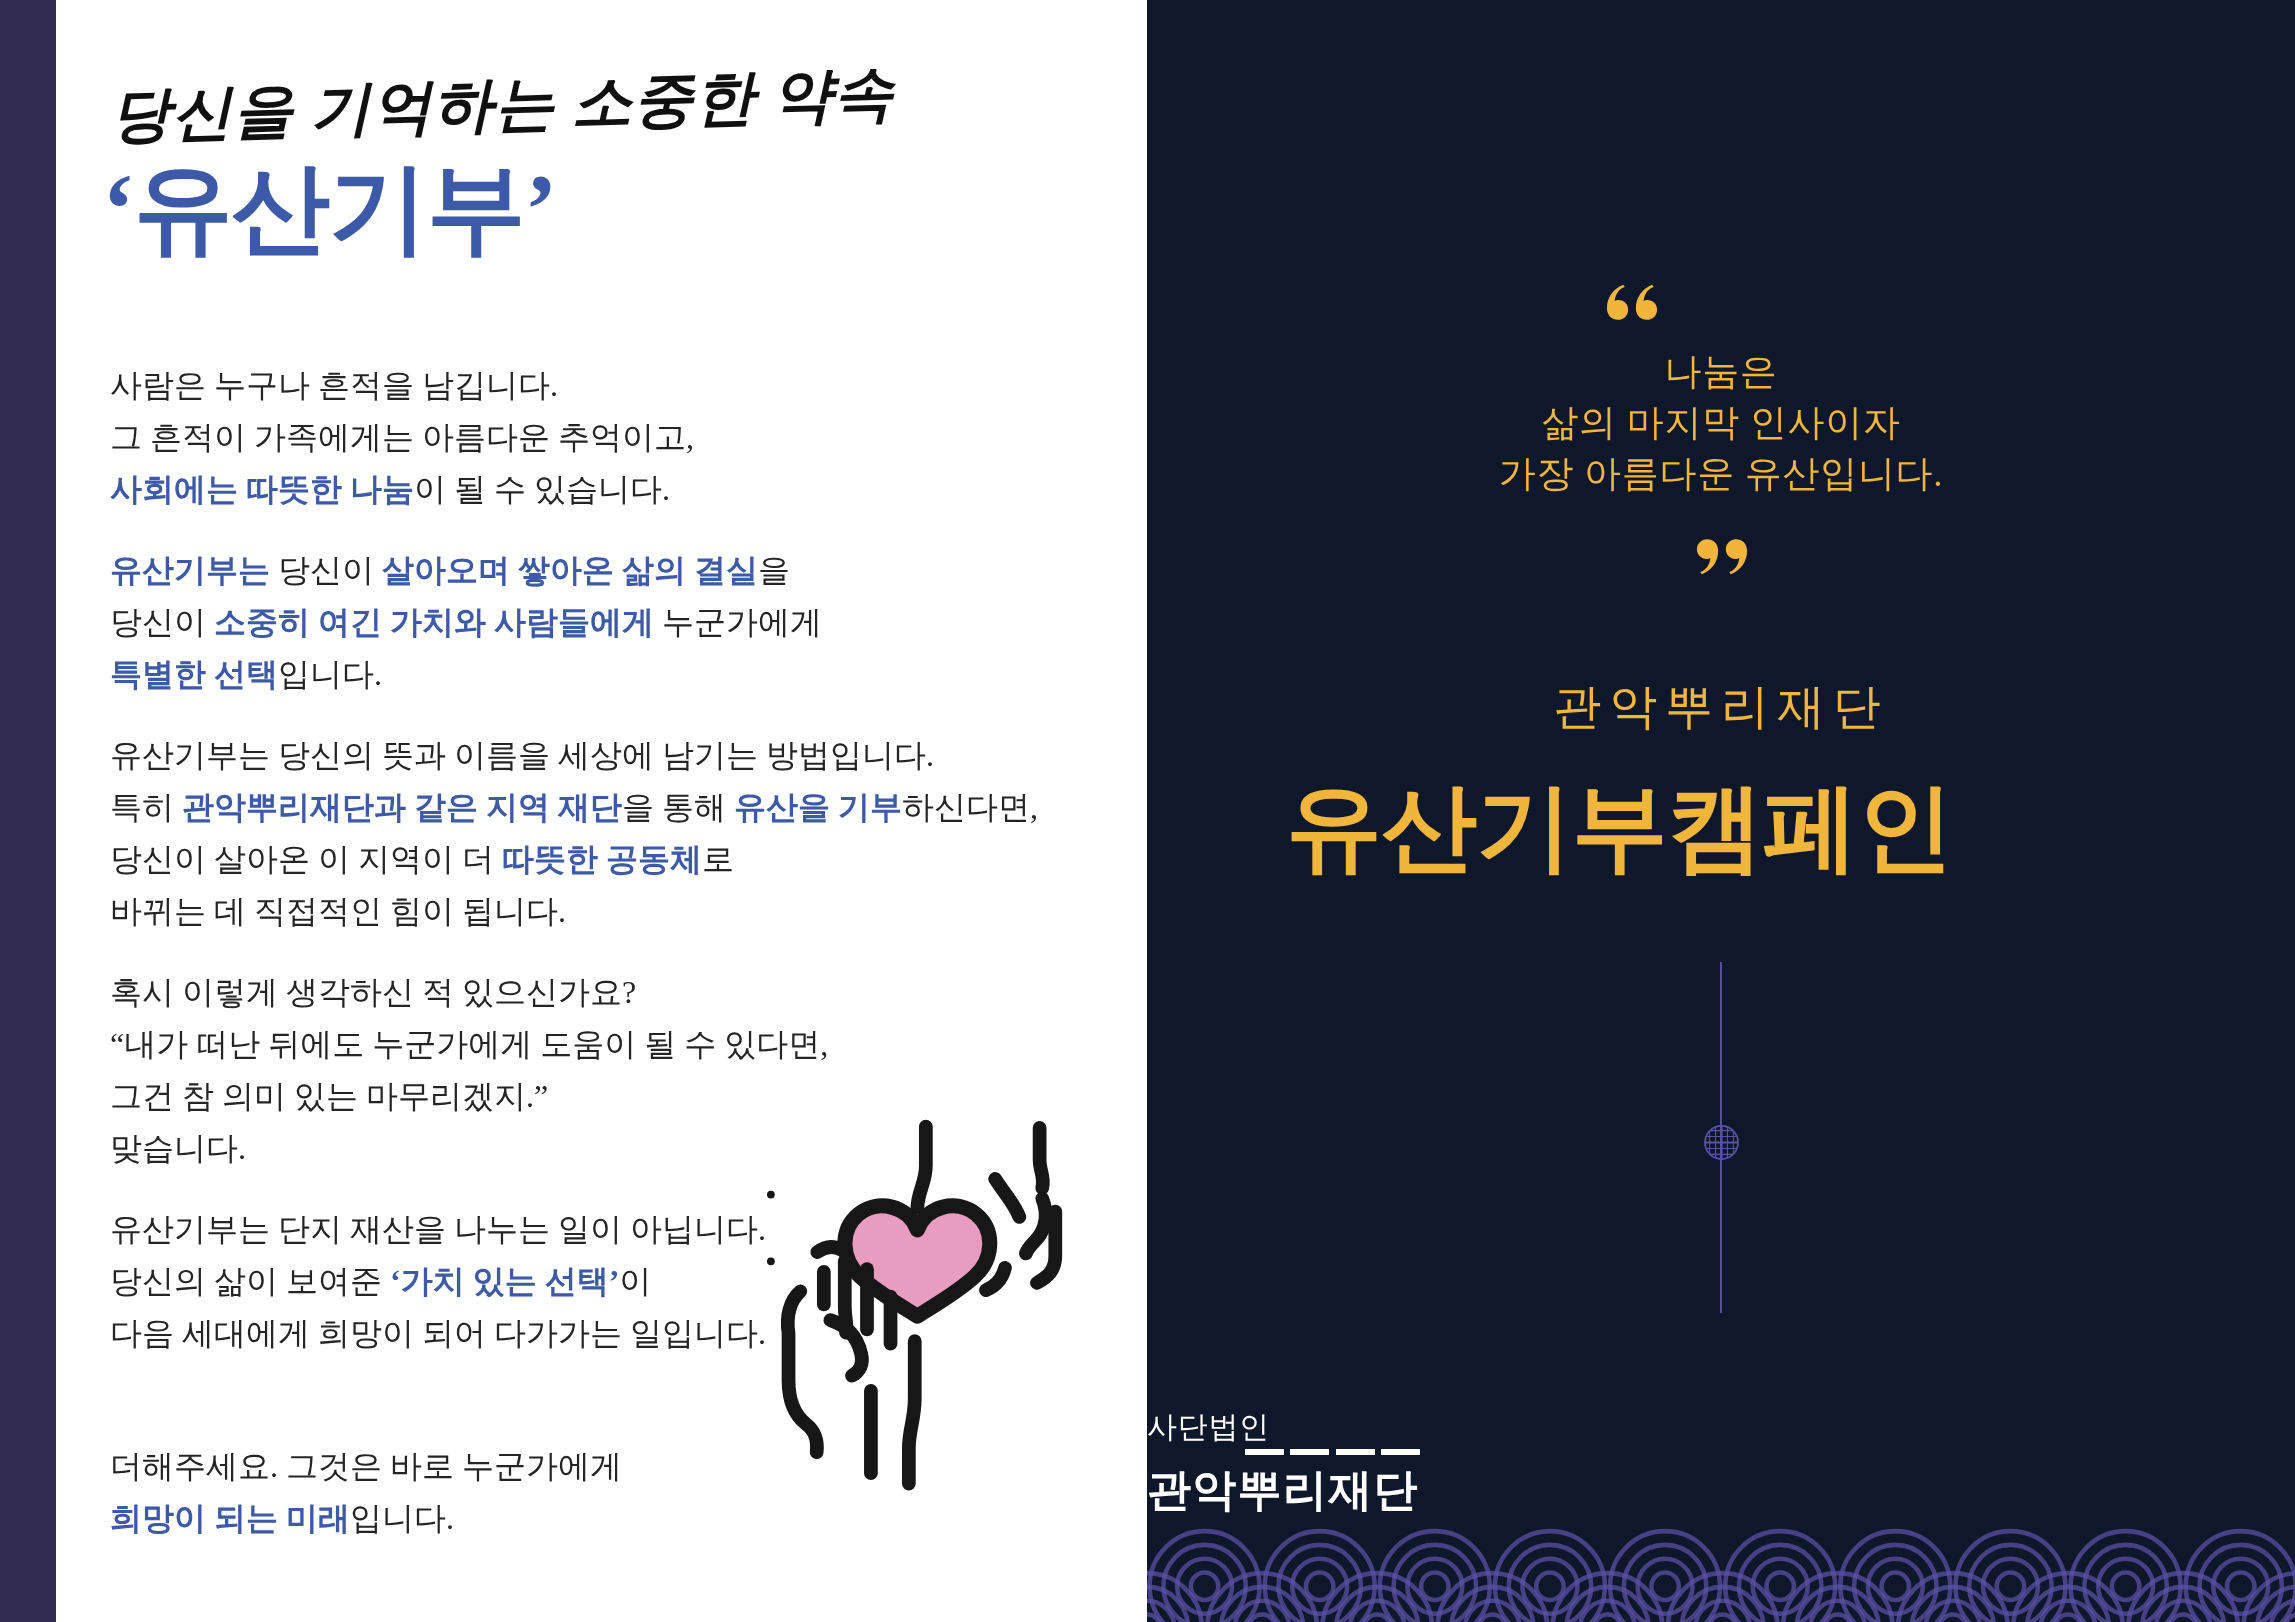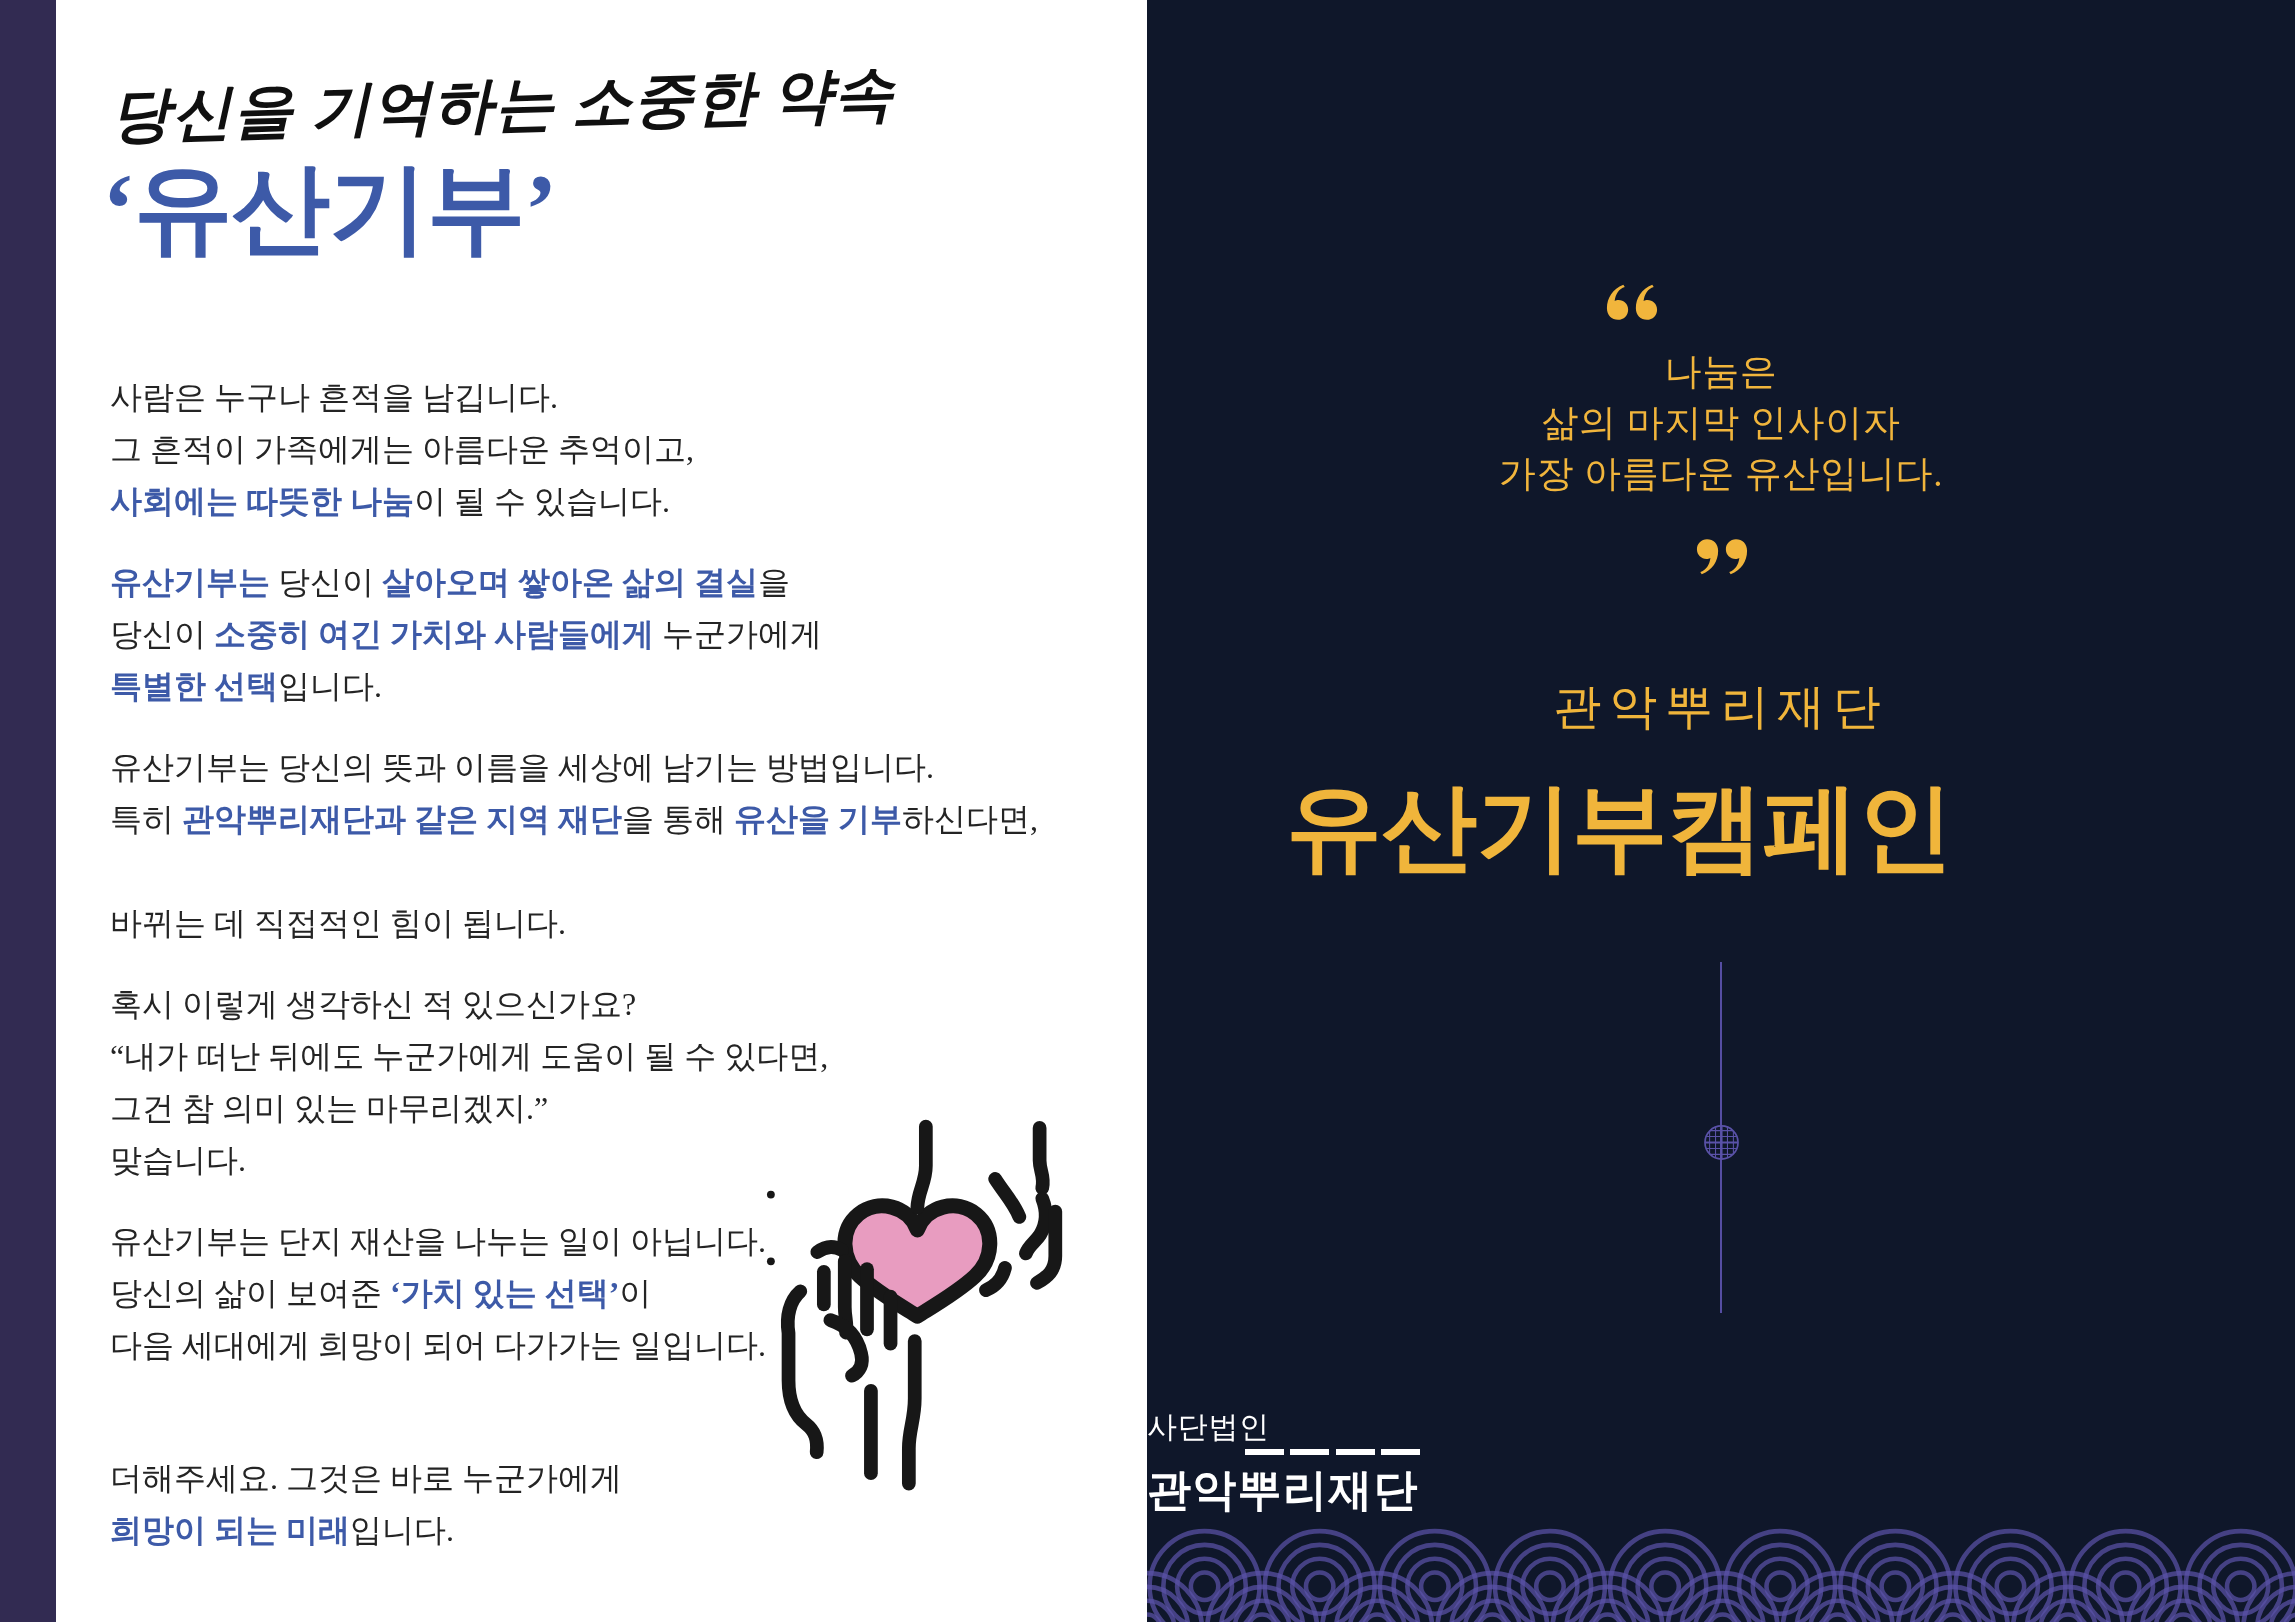--- a/index.html
+++ b/index.html
@@ -9,21 +9,21 @@
   
   .edge-band{position:absolute;left:0;top:0;width:56px;height:1623px;background:#322B52;}
   .left-panel{position:absolute;left:56px;top:0;width:1091px;height:1623px;background:#ffffff;}
 
   .eyebrow{position:absolute;left:54px;top:65px;font-size:60px;font-weight:700;font-style:italic;
            color:#101010;letter-spacing:1.3px;transform:rotate(-1.6deg);white-space:nowrap;}
   .main-title{position:absolute;left:46px;top:143px;font-size:99px;font-weight:800;
               color:#3D5AA8;letter-spacing:-1.3px;white-space:nowrap;}
 
   .body-copy{position:absolute;left:54px;top:359px;font-size:32px;line-height:52px;color:#242424;}
-  .body-copy p{margin:12px 0 29px 0;white-space:nowrap;}
+  .body-copy p{margin:0 0 29px 0;white-space:nowrap;}
   .acc{color:#3D5AA8;font-weight:700;}
 
   .illus{position:absolute;left:709px;top:1099px;width:340px;height:458px;}
   .illus .stroke{fill:none;stroke:#171717;stroke-width:21;stroke-linecap:round;stroke-linejoin:round;}
   .illus .heart{fill:#E89CC0;stroke:#171717;stroke-width:23;stroke-linejoin:round;}
   .illus .dot{fill:#171717;}
 
   
   .right-panel{position:absolute;left:1147px;top:0;width:1148px;height:1623px;background:#0f172a;overflow:hidden;}
 
@@ -78,21 +78,21 @@
         <span><span class="acc">사회에는 따뜻한 나눔</span><span>이 될 수 있습니다.</span></span>
       </p>
       <p>
         <span><span class="acc">유산기부는</span><span> 당신이 </span><span class="acc">살아오며 쌓아온 삶의 결실</span><span>을</span></span><br>
         <span><span>당신이 </span><span class="acc">소중히 여긴 가치와 사람들에게</span><span> 누군가에게</span></span><br>
         <span><span class="acc">특별한 선택</span><span>입니다.</span></span>
       </p>
       <p>
         <span><span>유산기부는 당신의 뜻과 이름을 세상에 남기는 방법입니다.</span></span><br>
         <span><span>특히 </span><span class="acc">관악뿌리재단과 같은 지역 재단</span><span>을 통해 </span><span class="acc">유산을 기부</span><span>하신다면,</span></span><br>
-        <br>
+        <span><span>당신이 살아온 이 지역이 더 </span><span class="acc">따뜻한 공동체</span><span>로</span></span><br>
         <span><span>바뀌는 데 직접적인 힘이 됩니다.</span></span>
       </p>
       <p>
         <span><span>혹시 이렇게 생각하신 적 있으신가요?</span></span><br>
         <span><span>“내가 떠난 뒤에도 누군가에게 도움이 될 수 있다면,</span></span><br>
         <span><span>그건 참 의미 있는 마무리겠지.”</span></span><br>
         <span><span>맞습니다.</span></span>
       </p>
       <p>
         <span><span>유산기부는 단지 재산을 나누는 일이 아닙니다.</span></span><br>

